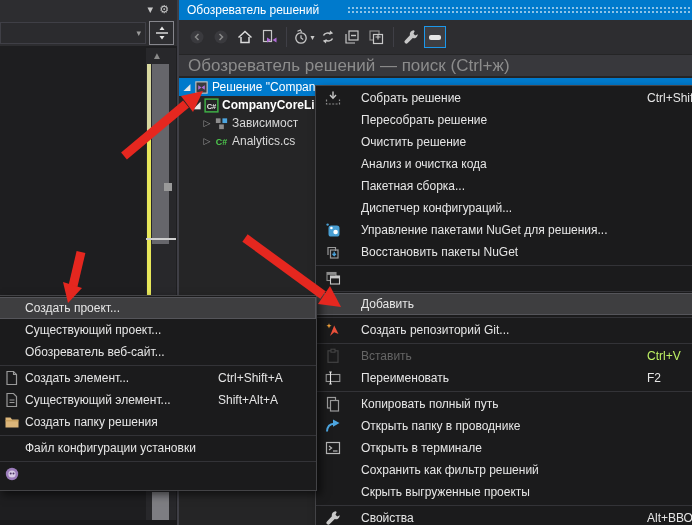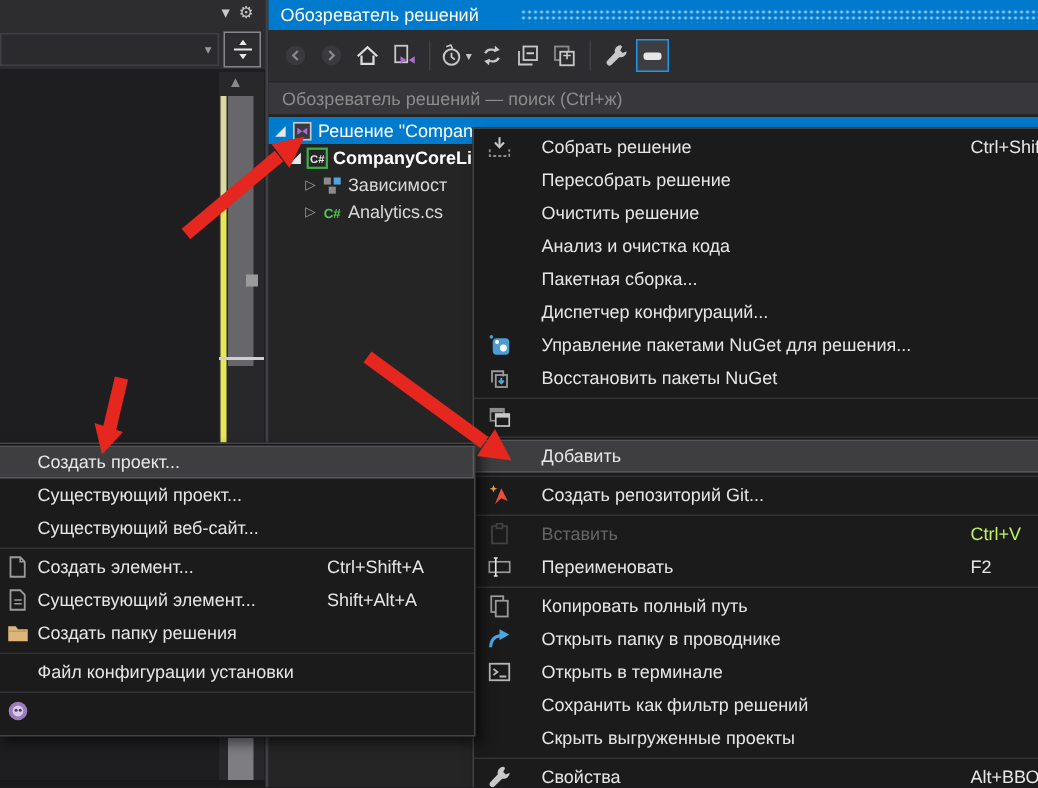--- a/index.html
+++ b/index.html
@@ -42,21 +42,21 @@
   #se-title-chevron{position:absolute;right:6px;top:4px;color:#fff;font-size:10px;}
   #se-toolbar{position:absolute;left:0;top:20px;width:513px;height:34px;background:#2d2d30;
     display:flex;align-items:center;padding-left:6px;}
   .tbtn{width:22px;height:22px;display:flex;align-items:center;justify-content:center;margin:0 1px;position:relative;}
   .tbtn.active{border:1px solid #1c97ea;background:#3e3e42;}
   .tbtn svg{width:16px;height:16px;}
   .tb-sep{width:1px;height:20px;background:#3f3f46;margin:0 5px;}
   .tb-dd{color:#c8c8c8;font-size:8px;margin-left:1px;}
   .toggle-dash{width:12px;height:5px;background:#e6e6e6;border-radius:2px;}
   #se-search{position:absolute;left:0;top:55px;width:513px;height:21px;background:#38383c;
-    border:none;color:#8c8c8c;padding:0 0 0 9px;font-family:"Liberation Sans",sans-serif;font-size:12px;outline:none;}
+    border:none;color:#8c8c8c;padding:0 0 0 9px;font-family:"Liberation Sans",sans-serif;font-size:17px;outline:none;}
   #se-search::placeholder{color:#8c8c8c;opacity:1;}
   #se-tree{position:absolute;left:0;top:78px;width:513px;}
   .trow{position:relative;height:18px;display:flex;align-items:center;white-space:nowrap;color:#d8d8d8;}
   .trow.sel{background:var(--selection,#007acc);color:#fff;}
   .trow .expander{width:12px;text-align:center;flex:0 0 12px;font-size:9px;line-height:1;}
   .expander.exp{color:#e8e8e8;}
   .expander.col{color:#9a9a9a;}
   .trow .ticon{width:15px;height:15px;flex:0 0 15px;margin:0 3px 0 1px;}
   .trow .ticon svg{width:15px;height:15px;display:block;}
   .trow.b{font-weight:bold;color:#fff;}
@@ -401,21 +401,21 @@
     </div>
 
   <div class="menu" id="add-menu">
       <div class="mi hov">
         <span class="mlabel">Создать проект...</span>
       </div>
       <div class="mi">
         <span class="mlabel">Существующий проект...</span>
       </div>
       <div class="mi">
-        <span class="mlabel">Существующий веб-сайт...</span>
+        <span class="mlabel">Обозреватель веб-сайт...</span>
       </div>
       <div class="msep"></div>
       <div class="mi">
         <span class="mico">
           <svg viewBox="0 0 16 16">
             <path d="M3 1.5h6.5l3 3V14.5H3z" fill="none" stroke="#9a9a9a" stroke-width="1.2"></path>
             <path d="M9.5 1.5v3h3" fill="none" stroke="#9a9a9a" stroke-width="1.1"></path>
           </svg>
         </span>
         <span class="mlabel">Создать элемент...</span>

